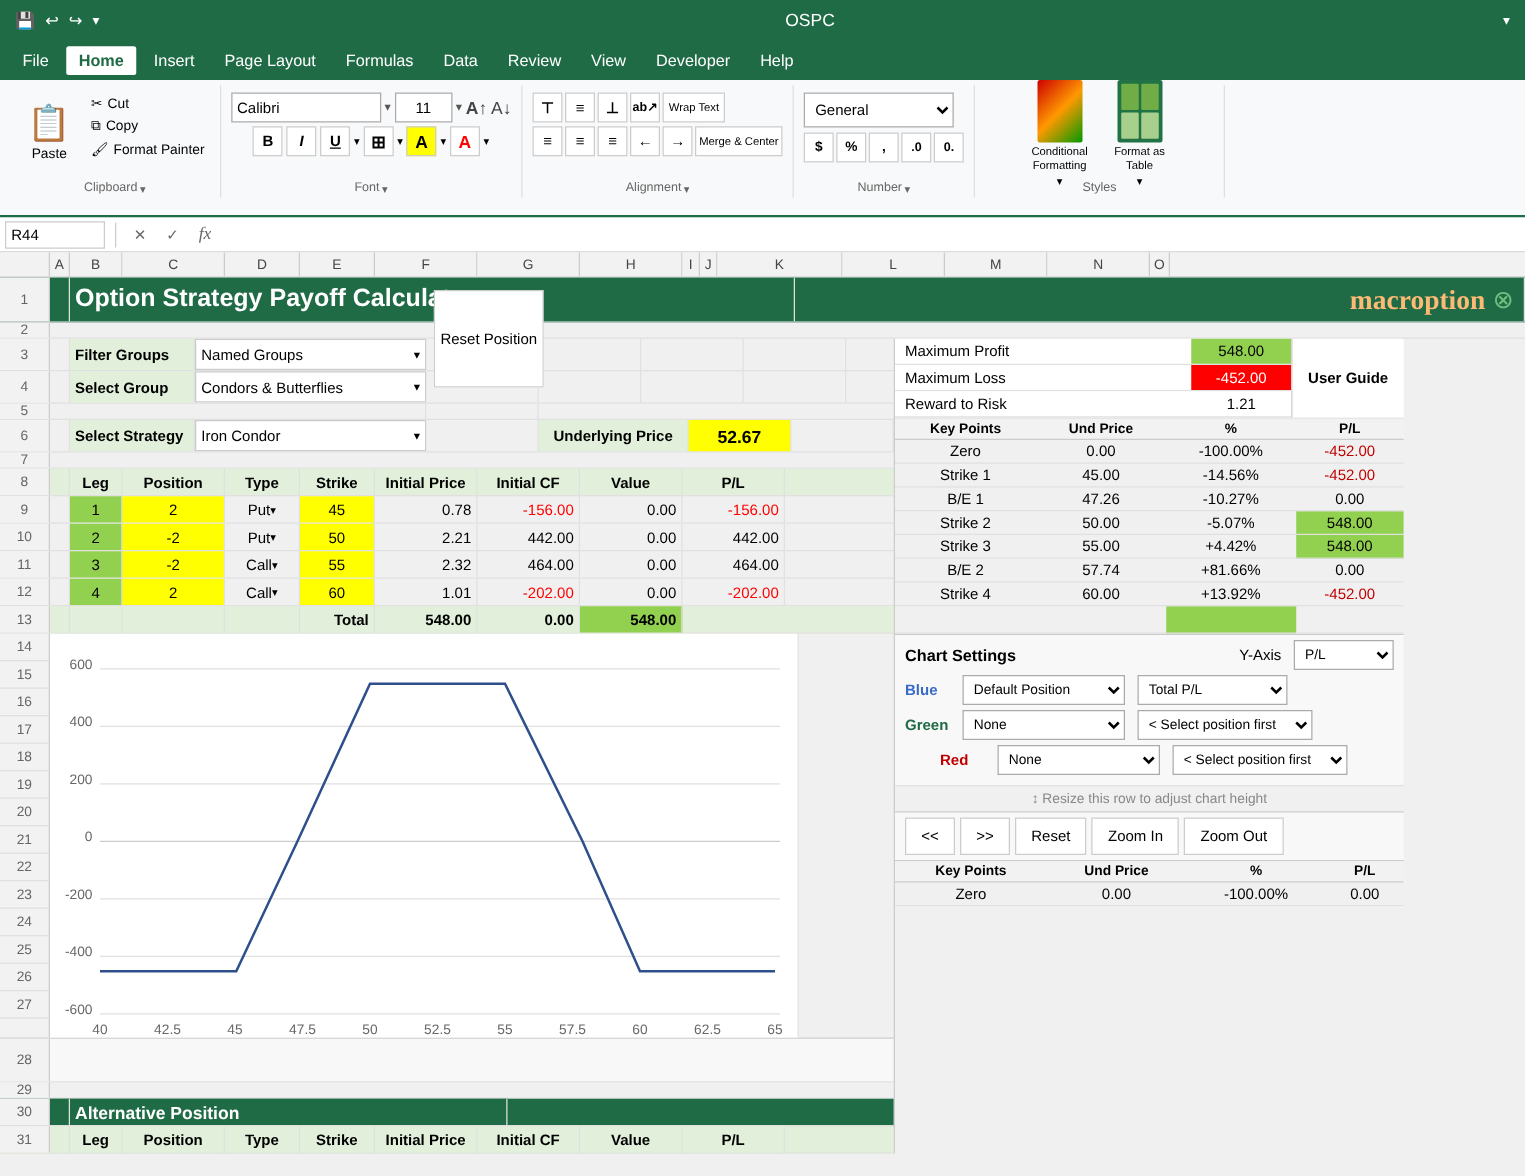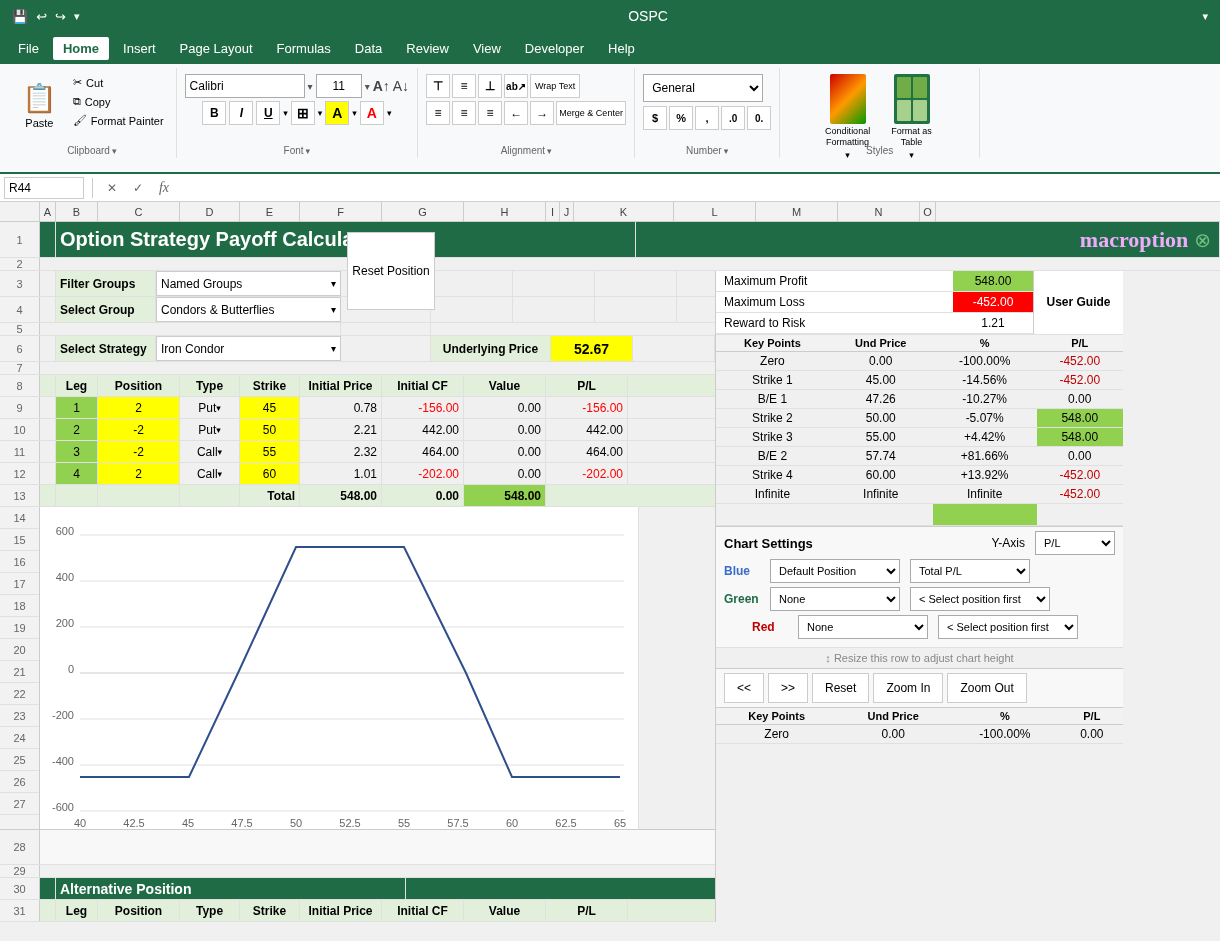--- a/index.html
+++ b/index.html
@@ -358,21 +358,21 @@
         <button class="fmt-btn" style="font-size:10px;">0.</button>
       </div>
     </div>
     <div class="ribbon-group-label">
       <span>Number</span>
       <span style="font-size:9px;">▾</span>
     </div>
   </div>
 
   <div class="ribbon-group" style="min-width: 200px;">
-    <div style="display:flex; gap:4px; padding-top:4px; align-items:flex-start; height:80px;">
+    <div style="display:flex; gap:4px; padding-top:4px; align-items:flex-end; height:80px;">
       <div style="display:flex; flex-direction:column; align-items:center; gap:2px; cursor:pointer;">
         <div style="width:36px; height:50px; background: linear-gradient(135deg, #c00 0%, #f90 50%, #090 100%); border-radius:2px; display:flex; align-items:center; justify-content:center; color:white; font-size:9px; text-align:center; line-height:1.2;"></div>
         <div style="font-size:9px; text-align:center; max-width:60px; line-height:1.2;">Conditional Formatting</div>
         <span style="font-size:9px;">▾</span>
       </div>
       <div style="display:flex; flex-direction:column; align-items:center; gap:2px; cursor:pointer;">
         <div style="width:36px; height:50px; background:#217346; border-radius:2px; display:grid; grid-template-columns:1fr 1fr; grid-template-rows:1fr 1fr; gap:2px; padding:3px;">
           <div style="background:#70ad47; border-radius:1px;"></div>
           <div style="background:#70ad47; border-radius:1px;"></div>
           <div style="background:#a8d08d; border-radius:1px;"></div>
@@ -422,21 +422,21 @@
 
   <div style="display:flex; flex:1;">
 
     <div style="display:flex; flex-direction:column; flex:1; overflow:hidden;">
 
       <div class="ss-row" style="min-height:36px; background:#1f6b45;">
         <div class="ss-row-num">1</div>
         <div class="ss-cell" style="width:16px; background:#1f6b45;"></div>
         <div class="ss-cell font-large" style="width:580px; background:#1f6b45; color:white; font-weight:bold; font-size:20px;">Option Strategy Payoff Calculator</div>
         <div class="ss-cell" style="flex:1; background:#1f6b45; display:flex; align-items:center; justify-content:flex-end; padding-right:8px;">
-          <span style="color:#f0abfc; font-size:22px; font-weight:bold; font-family:'Times New Roman', serif;">macroption</span>
+          <span style="color:#fdba74; font-size:22px; font-weight:bold; font-family:'Times New Roman', serif;">macroption</span>
           <span style="color:#70c080; font-size:20px; margin-left:6px;">⊗</span>
         </div>
       </div>
 
       <div class="ss-row" style="min-height:6px;">
         <div class="ss-row-num">2</div>
       </div>
 
       <div style="display:flex; flex:1;">
 
@@ -747,26 +747,20 @@
                   <td>57.74</td>
                   <td>+81.66%</td>
                   <td>0.00</td>
                 </tr>
                 <tr>
                   <td>Strike 4</td>
                   <td>60.00</td>
                   <td>+13.92%</td>
                   <td style="color:#c00000;">-452.00</td>
                 </tr>
-                <tr>
-                  <td>Infinite</td>
-                  <td>Infinite</td>
-                  <td>Infinite</td>
-                  <td style="color:#c00000;">-452.00</td>
-                </tr>
 
                 <tr style="height:22px;">
                     <td></td>
                     <td></td>
                     <td style="background:#92d050;"></td>
                     <td></td>
                   </tr>
               </tbody>
             </table>
           </div>

